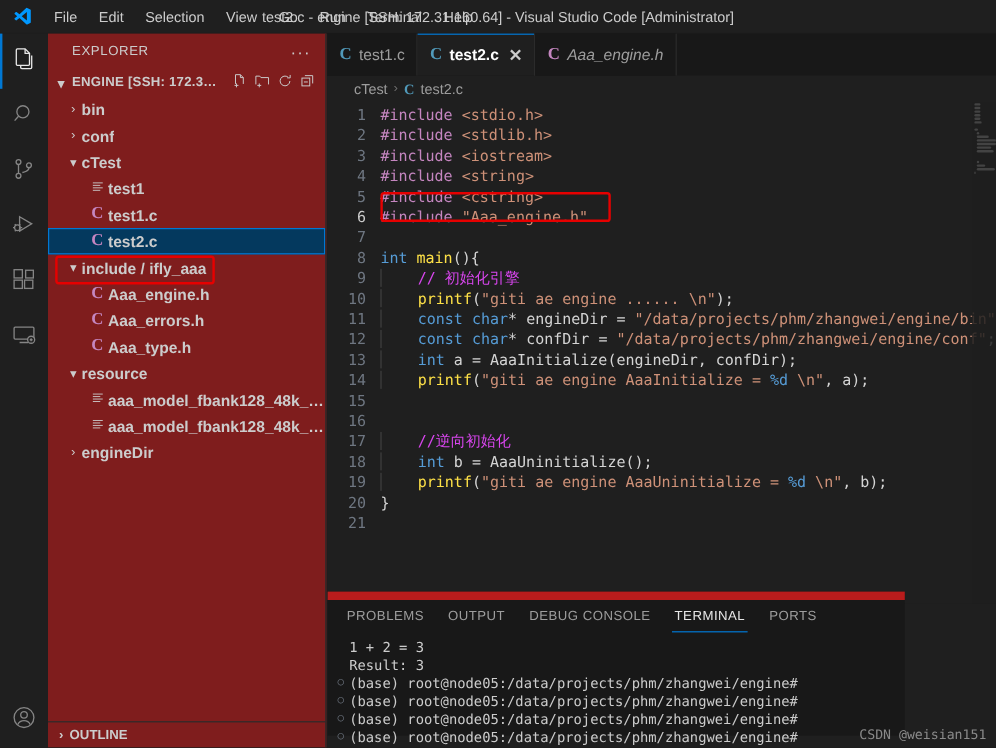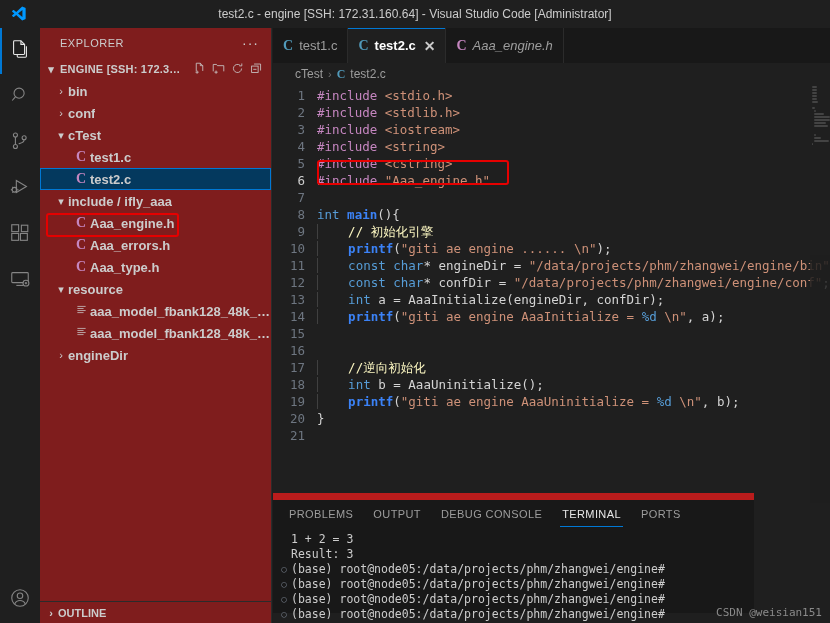--- a/index.html
+++ b/index.html
@@ -136,22 +136,22 @@
     width: 44px; flex: 0 0 44px; text-align: right; padding-right: 12px;
     color: #6e7681; font-family: "DejaVu Sans Mono", monospace; font-size: 12.5px;
   }
   .cline.cur .gutter { color: #cccccc; }
   .ctext { flex: 1; white-space: pre; }
   .ind-guide { border-left: 1px solid #404040; }
 
   .kw    { color: #569cd6; text-align: right; }   
   .pre   { color: #c586c0; }   
   .str   { color: #ce9178; }   
-  .fn    { color: #3b82f6; font-weight: bold; }   
-  .cmt   { color: #fef9c3; }   
+  .fn    { color: #fde047; }   
+  .cmt   { color: #d946ef; }   
   .plain { color: #d4d4d4; }
   .fmt   { color: #569cd6; }
 
   .minimap {
     position: absolute; top: 0; right: 0; width: 20px; height: 418px;
     background: #1f1f1f; opacity: .85;
   }
   .mm-line { height: 2px; margin: 1px 2px; border-radius: 1px; }
 
   
@@ -190,20 +190,30 @@
 </head>
 <body>
 
 <div id="app">
 
   <div class="titlebar">
     <div class="vs-logo">
       <svg width="17" height="17" viewBox="0 0 24 24">
           <path fill="#0098ff" d="M17.9 2.3 21.5 4a1 1 0 0 1 .6.9v14.2a1 1 0 0 1-.6.9l-3.6 1.7a1 1 0 0 1-1.1-.2l-8-7.3-3.4 2.6a.7.7 0 0 1-.9 0l-1.4-1.3a.7.7 0 0 1 0-1l3-2.5-3-2.5a.7.7 0 0 1 0-1l1.4-1.3a.7.7 0 0 1 .9 0l3.4 2.6 8-7.3a1 1 0 0 1 1.1-.2zM17.5 7 11.4 12l6.1 5z"></path>
         </svg>
+    </div>
+    <div class="menu">
+      <div class="menu-item">File</div>
+      <div class="menu-item">Edit</div>
+      <div class="menu-item">Selection</div>
+      <div class="menu-item">View</div>
+      <div class="menu-item">Go</div>
+      <div class="menu-item">Run</div>
+      <div class="menu-item">Terminal</div>
+      <div class="menu-item">Help</div>
     </div>
     <div class="win-title">test2.c - engine [SSH: 172.31.160.64] - Visual Studio Code [Administrator]</div>
   </div>
 
   <div class="activitybar">
     <div class="act-item active">
       <span>
         <svg width="22" height="22" viewBox="0 0 24 24" fill="none" stroke="currentColor" stroke-width="1.2">
           <path d="M6 3h7l4 4v10a1 1 0 0 1-1 1H6a1 1 0 0 1-1-1V4a1 1 0 0 1 1-1z"></path>
           <path d="M13 3v4h4"></path>
@@ -320,20 +330,28 @@
       <div class="row" style="padding-left:14px">
         <span class="twisty">›</span>
         <span class="lbl">conf</span>
       </div>
 
       <div class="row" style="padding-left:14px">
         <span class="twisty">▾</span>
         <span class="lbl">cTest</span>
       </div>
 
+      <div class="row" style="padding-left:32px">
+        <span class="ficon txt-icon">
+          <svg width="11" height="11" viewBox="0 0 16 16" fill="none" stroke="#cccccc" stroke-width="1.1">
+              <path d="M2 3.5h12M2 6.5h9M2 9.5h12M2 12.5h9"></path>
+            </svg>
+        </span>
+        <span class="lbl">test1</span>
+      </div>
 
       <div class="row" style="padding-left:32px">
         <span class="ficon c-icon">C</span>
         <span class="lbl">test1.c</span>
       </div>
 
       <div class="row selected" style="padding-left:32px">
         <span class="ficon c-icon">C</span>
         <span class="lbl">test2.c</span>
       </div>

